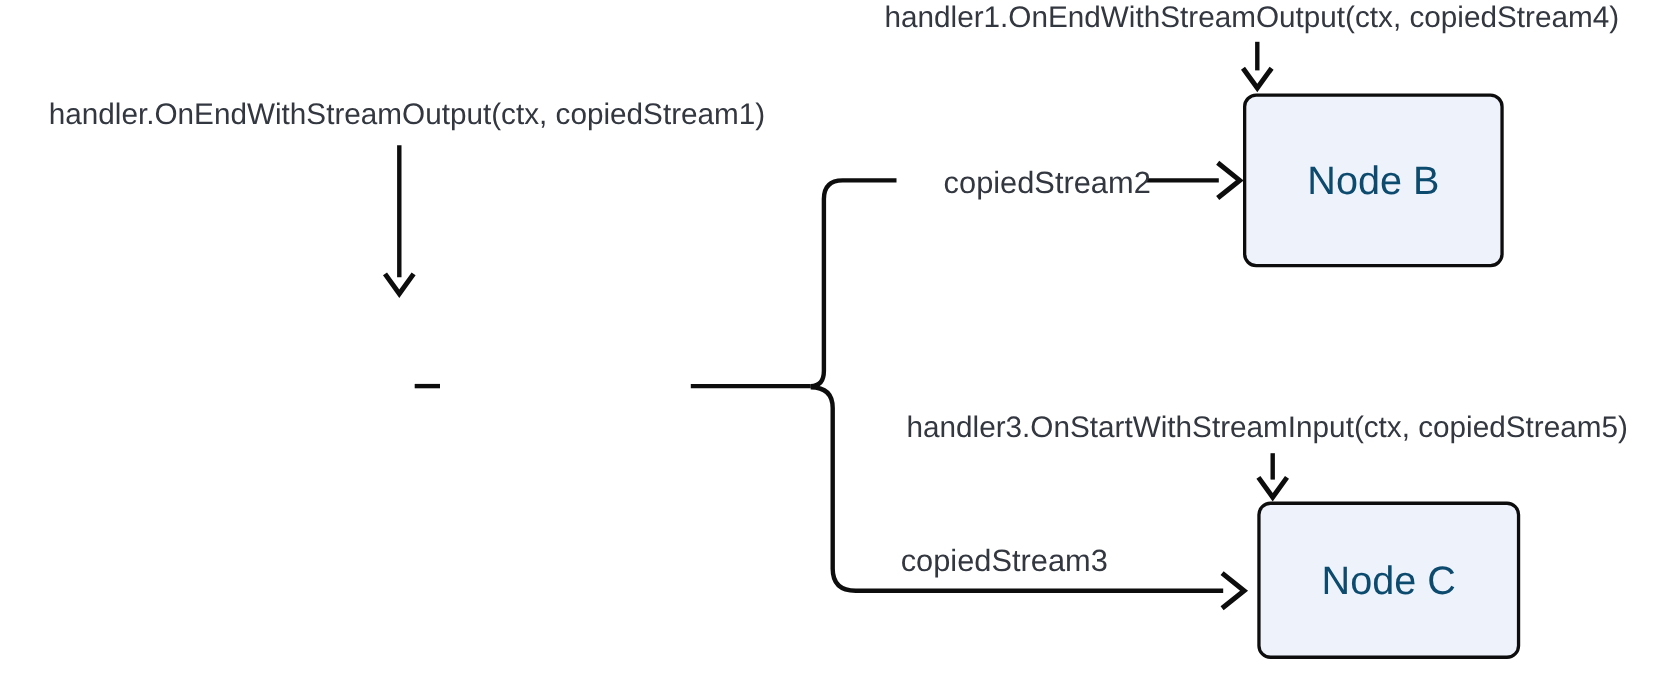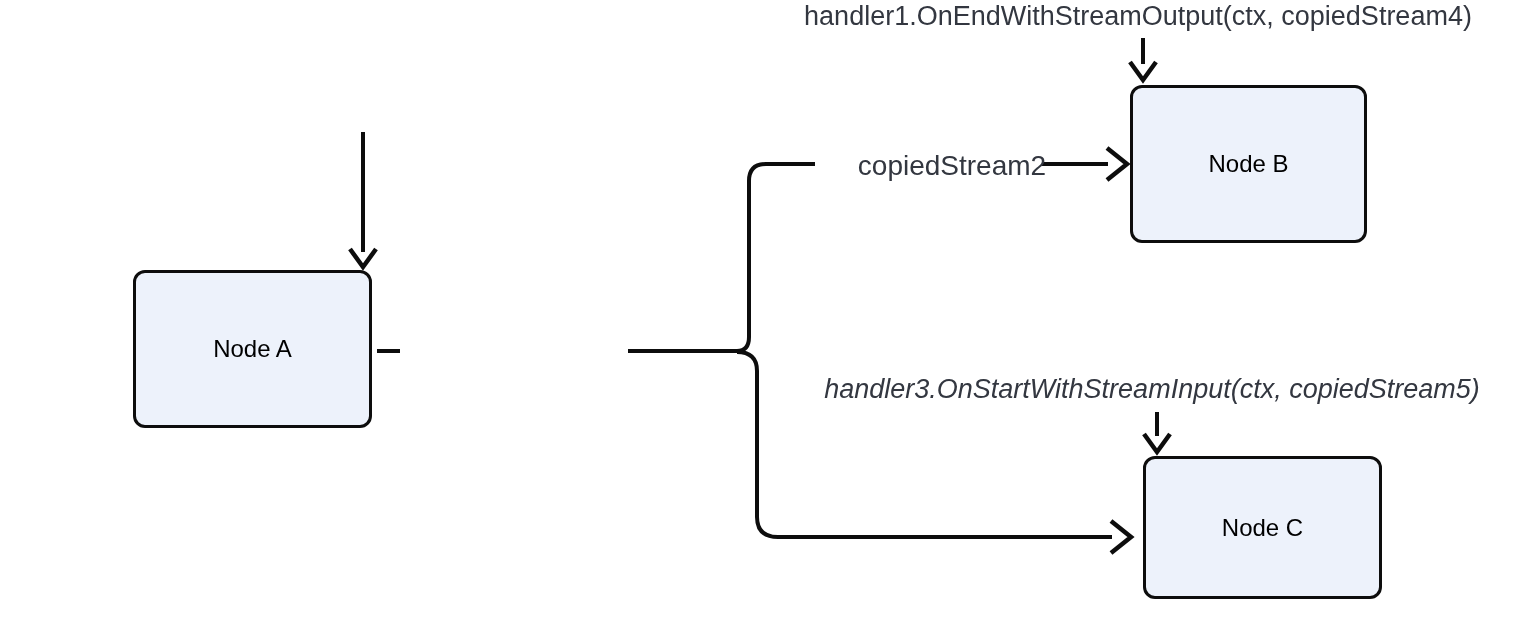--- a/index.html
+++ b/index.html
@@ -24,37 +24,37 @@
   }
   .node {
     position: absolute;
     box-sizing: border-box;
     background: #edf2fb;
     border: 3.5px solid #0d0d0d;
     border-radius: 12px;
     display: flex;
     align-items: center;
     justify-content: center;
-    color: #000000;
-    font-size: 24px;
+    color: #0c4a6e;
+    font-size: 36px;
   }
   #node-a { left: 133px; top: 270px; width: 239px; height: 158px; }
   #node-b { left: 1130px; top: 85px;  width: 237px; height: 158px; }
   #node-c { left: 1143px; top: 456px; width: 239px; height: 143px; }
   .lbl {
     position: absolute;
     transform: translate(-50%, -50%);
     white-space: nowrap;
     color: #333740;
     font-size: 27px;
   }
   .edge-lbl { font-size: 28px; }
   #handler-a-label  { left: 370px;  top: 104px; }
   #handler-b-label  { left: 1138px; top: 16px;  }
-  #handler-c-label  { left: 1152px; top: 389px; font-style: italic; }
+  #handler-c-label  { left: 1152px; top: 389px; }
   #original-stream-label { left: 512px; top: 351px; }
   #copied-stream2-label  { left: 928px; top: 166px; margin-left: 24px; }
   #copied-stream3-label  { left: 913px; top: 510px; }
   .stroke {
     stroke: #0d0d0d;
     stroke-width: 4;
     fill: none;
   }
   .head {
     stroke: #0d0d0d;
@@ -83,28 +83,27 @@
     <path class="stroke" d="M 628 351 L 737 351"></path>
 
     <path class="stroke" d="M 737 351 Q 749 351 749 337 L 749 181 Q 749 164 766 164 L 815 164"></path>
     <path class="stroke" d="M 1042 164 L 1108 164"></path>
     <path class="head" d="M 1107 148 L 1127 164 L 1107 180"></path>
 
     <path class="stroke" d="M 737 352 Q 757 352 757 371 L 757 517 Q 757 537 778 537 L 1112 537"></path>
     <path class="head" d="M 1111 521 L 1131 537 L 1111 553"></path>
   </svg>
 
-  <div class="node" id="node-a">
-    <span>Node A</span>
-  </div>
   <div class="node" id="node-b">
     <span>Node B</span>
   </div>
   <div class="node" id="node-c">
     <span>Node C</span>
   </div>
 
+  <div class="lbl" id="handler-a-label">handler.OnEndWithStreamOutput(ctx, copiedStream1)</div>
   <div class="lbl" id="handler-b-label">handler1.OnEndWithStreamOutput(ctx, copiedStream4)</div>
   <div class="lbl" id="handler-c-label">handler3.OnStartWithStreamInput(ctx, copiedStream5)</div>
 
   <div class="lbl edge-lbl" id="copied-stream2-label">copiedStream2</div>
+  <div class="lbl edge-lbl" id="copied-stream3-label">copiedStream3</div>
 
 </div>
 
 </body></html>

